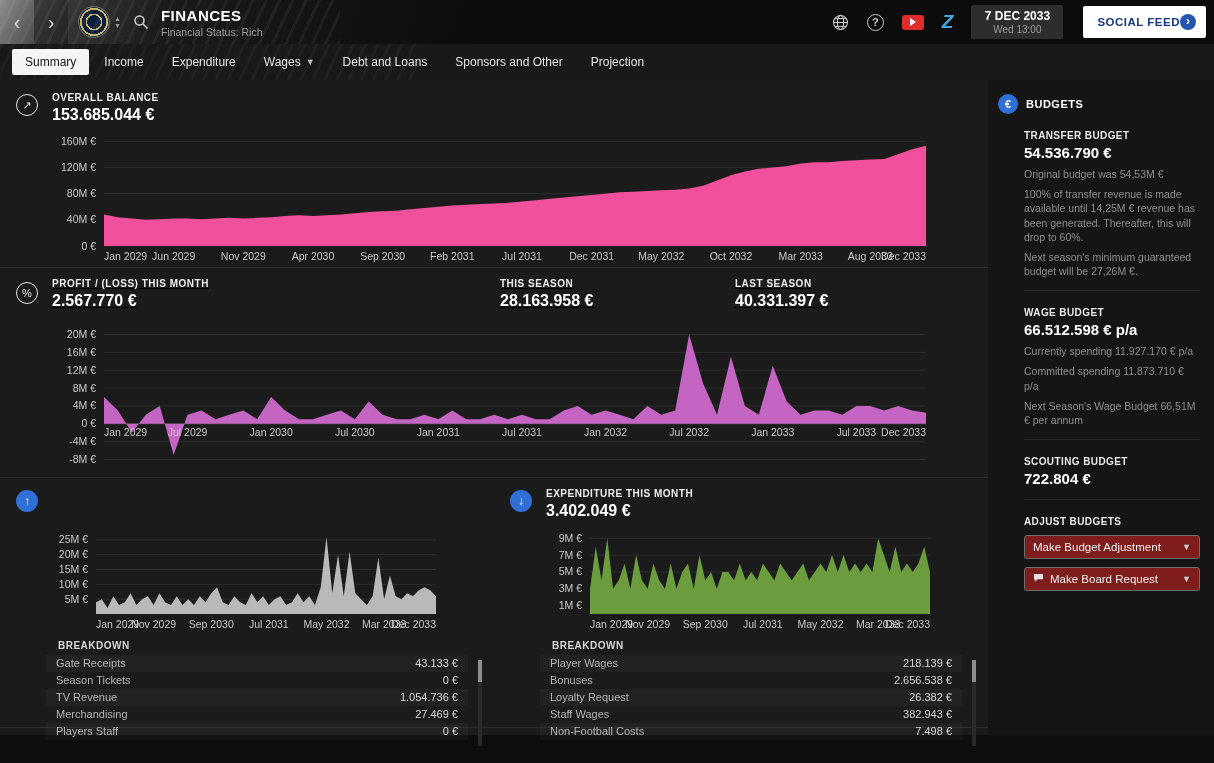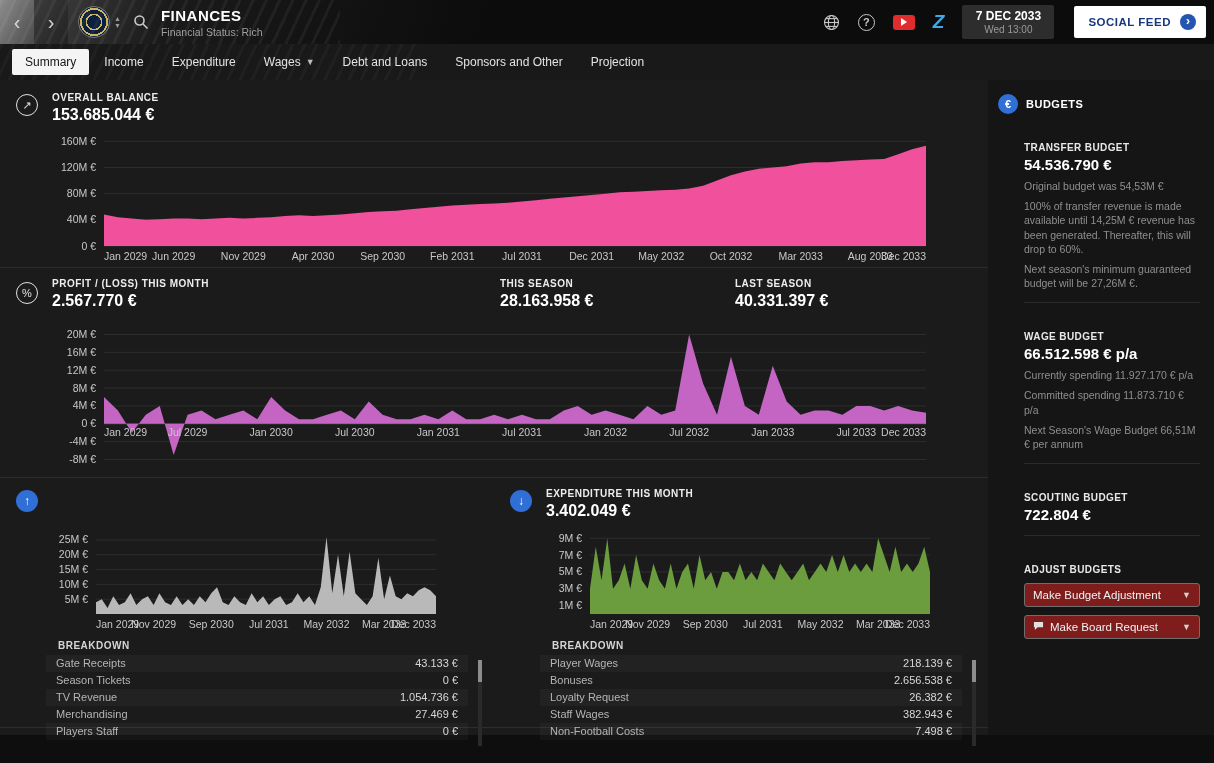--- a/index.html
+++ b/index.html
@@ -24,21 +24,21 @@
   .page-sub { color:#9f9f9f; font-size:10.5px; margin-top:2px; }
   .topbar-right { margin-left:auto; display:flex; align-items:center; gap:18px; padding-right:8px; }
   .icon-btn { cursor:pointer; display:flex; align-items:center; }
   .help-circle { width:17px; height:17px; border:1.5px solid #c9c9c9; border-radius:50%; color:#c9c9c9; font-size:11px; font-weight:bold; display:flex; align-items:center; justify-content:center; }
   .yt-icon { width:22px; height:15px; background:#e02c2c; border-radius:3px; display:flex; align-items:center; justify-content:center; }
   .yt-icon::after { content:""; border-left:6px solid #fff; border-top:4px solid transparent; border-bottom:4px solid transparent; }
   .z-icon { color:#3fa9e0; font-weight:bold; font-style:italic; font-size:19px; }
   .datebox { background:#2d2d2d; border-radius:2px; width:92px; padding:4px 0; text-align:center; cursor:pointer; }
   .datebox .d1 { color:#fff; font-weight:bold; font-size:12px; }
   .datebox .d2 { color:#9a9a9a; font-size:10px; margin-top:1px; }
-  .social-feed { background:#fff; border:none; border-radius:2px; height:32px; padding:0 10px 0 14px; display:flex; align-items:center; gap:9px; cursor:pointer; margin-left:2px; }
+  .social-feed { background:#fff; border:none; border-radius:2px; height:32px; padding:0 10px 0 14px; display:flex; align-items:center; cursor:pointer; margin-left:2px; }
   .social-feed .sf-label { color:#17377f; font-weight:bold; font-size:11.5px; letter-spacing:.5px; }
   .sf-chev { width:16px; height:16px; background:#2456b0; border-radius:50%; color:#fff; font-size:12px; line-height:15px; text-align:center; font-weight:bold; }
 
   
   .tabbar { height:36px; background:#191919; display:flex; align-items:center; padding-left:12px; gap:2px; flex:0 0 auto; position:relative; }
   .tabbar::before { content:""; position:absolute; left:0; top:0; width:420px; height:100%;
     background:repeating-linear-gradient(115deg, rgba(255,255,255,.03) 0 3px, transparent 3px 11px); pointer-events:none; }
   .tab { position:relative; color:#e3e3e3; font-size:12px; padding:6px 13px; cursor:pointer; display:flex; align-items:center; gap:5px; }
   .tab.active { background:#f4f4f4; color:#141414; border-radius:2px; }
   .tab .chev { font-size:9px; color:#bdbdbd; }
@@ -54,21 +54,21 @@
   .sec3 { height:250px; padding-top:10px; display:flex; border-bottom:none; }
 
   .panel-head { position:relative; padding-left:52px; height:40px; }
   .picon { position:absolute; left:16px; top:2px; width:22px; height:22px; border-radius:50%; display:flex; align-items:center; justify-content:center; font-size:11px; }
   .picon.outline { border:1.5px solid #e2e2e2; color:#e2e2e2; }
   .picon.blue { background:#2f6fd6; color:#fff; font-size:12px; font-weight:bold; }
   .plabel { color:#ededed; font-size:10px; font-weight:bold; letter-spacing:.5px; }
   .pvalue { color:#fff; font-size:16px; font-weight:bold; margin-top:3px; }
 
   .profit-head { position:relative; height:46px; }
-  .ph-block { position:absolute; top:0; }
+  .ph-block { position:absolute; top:0;text-decoration:underline; }
   .ph-b1 { left:52px; } .ph-b2 { left:500px; } .ph-b3 { left:735px; }
   .profit-head .picon { top:4px; }
 
   .chart { position:relative;text-align:center; }
   .chart-big { margin-left:48px; width:884px; height:132px; }
   .chart-profit { margin-left:48px; width:884px; height:148px; }
   .chart-small { margin-left:40px; width:402px; height:104px; }
   .chart text { fill:#c8c8c8; font-size:10.5px; font-family:"Liberation Sans",sans-serif; }
 
   .half { width:494px; }
@@ -79,21 +79,21 @@
   .bd-name { color:#b5b5b5; }
   .bd-value { color:#d8d8d8; }
   .bd-scroll { position:absolute; right:-14px; top:20px; width:4px; height:86px; background:#2a2a2a; cursor:pointer; }
   .bd-scroll .thumb { width:4px; height:22px; background:#8d8d8d; }
 
   
   .sb-head { display:flex; align-items:center; gap:8px; }
   .sb-icon { width:20px; height:20px; border-radius:50%; background:#2f6fd6; color:#fff; font-size:11px; font-weight:bold; display:flex; align-items:center; justify-content:center; }
   .sb-title { color:#fff; font-size:11px; font-weight:bold; letter-spacing:.5px; }
   .sb-inner { margin-left:26px; }
-  .sb-label { color:#e8e8e8; font-size:10px; font-weight:bold; letter-spacing:.4px; margin-top:28px; }
+  .sb-label { color:#e8e8e8; font-size:10px; font-weight:bold; letter-spacing:.4px; margin-top:16px; }
   .sb-value { color:#fff; font-size:15px; font-weight:bold; margin-top:3px; }
   .sb-note { color:#8f8f8f; font-size:10.5px; line-height:1.35; margin-top:6px; }
   .sb-div { border-top:1px solid #2a2a2a; margin-top:12px; }
   .dropdown { margin-top:8px; width:100%; height:24px; background:#7f1d1d; border:1px solid #6e6e6e; border-radius:3px; color:#f0f0f0; font-size:11.5px; display:flex; align-items:center; justify-content:space-between; padding:0 8px; cursor:pointer; }
   .dropdown .dd-left { display:flex; align-items:center; gap:6px; }
   .dd-chev { color:#cfcfcf; font-size:9px; }
 
   .footer { height:28px; background:#0e0e0e; flex:0 0 auto; }
 </style>
 </head>

